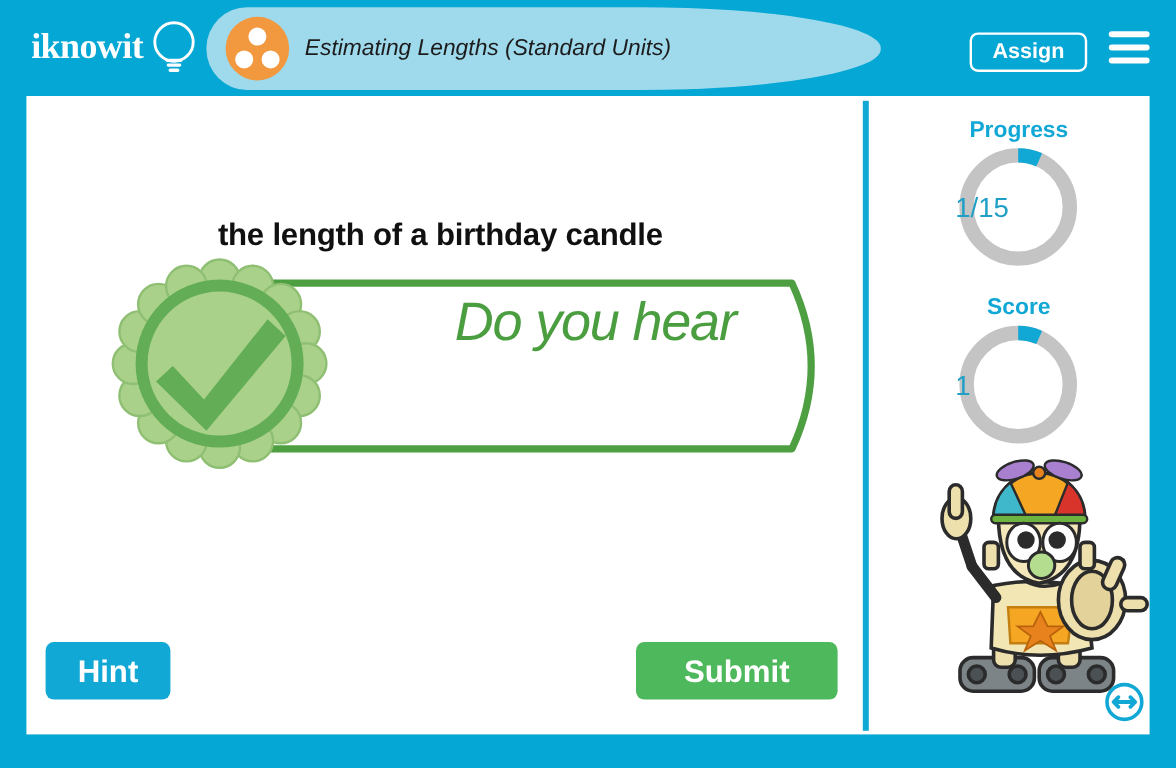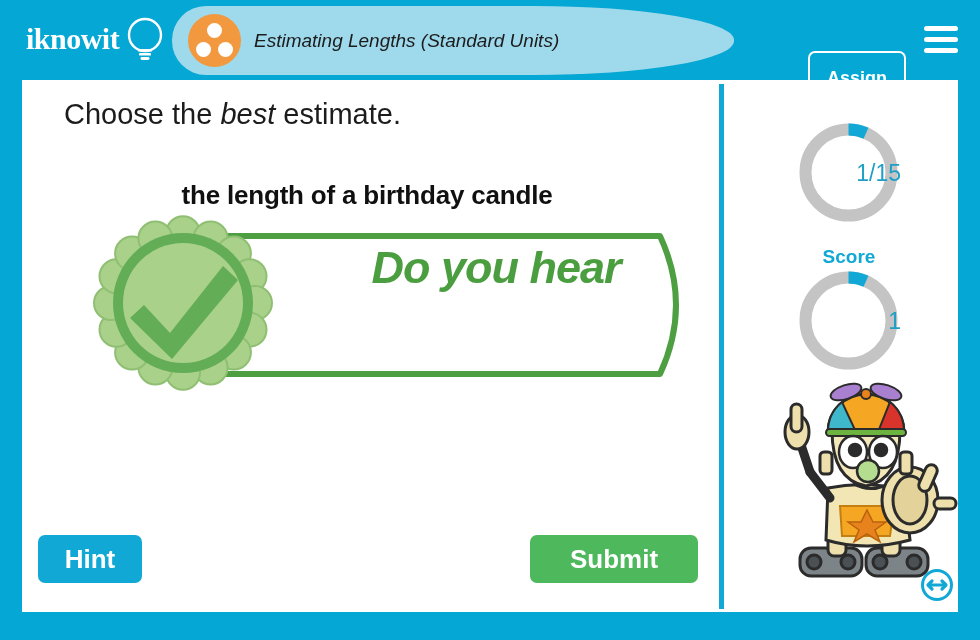--- a/index.html
+++ b/index.html
@@ -76,30 +76,29 @@
     height: 69px;
     line-height: 69px;
     font-size: 19px;
     color: #1c1c1c;
     white-space: nowrap;
   }
 
   #assign-button {
     position: absolute;
     right: 74px; top: 27px;
-    padding: 16px 17px 6px 17px;
+    padding: 4px 17px 6px 17px;
     border: 2px solid #ffffff;
     border-radius: 7px;
     color: #ffffff;
     font-size: 18px;
     font-weight: bold;
     line-height: 19px;
     background: transparent;
     cursor: pointer;
-    margin-top: 24px;
   }
   #menu-button {
     position: absolute;
     right: 22px; top: 26px;
     width: 34px; height: 28px;
     cursor: pointer;
   }
   #menu-button span {
     display: block;
     height: 5px;
@@ -154,21 +153,21 @@
     position: absolute;
     left: 0; top: 0;
     width: 582px; height: 158px;
   }
   #feedback-text {
     position: absolute;
     left: 190px; top: 14px;
     width: 372px;
     text-align: center;
     font-size: 45px;
-    font-weight: bold;
+    font-weight: normal;
     font-style: italic;
     color: #4a9e3f;
     line-height: 55px;
     letter-spacing: -1px;
   }
   #badge {
     position: absolute;
     left: -38px; top: -18px;
     width: 202px; height: 190px;
   }
@@ -182,21 +181,21 @@
     font-weight: bold;
     color: #12a8d6;
   }
   .meter-ring {
     position: absolute;
     width: 105px; height: 105px;
   }
   .meter-value {
     position: absolute;
     width: 105px;
-    text-align: right;
+    text-align: left;
     font-size: 23px;
     color: #1f9fc6;
   }
 
   #progress-label { left: 712px; top: 18px; }
   #progress-ring  { left: 774px; top: 40px; }
   #progress-value { left: 774px; top: 80px; }
 
   #score-label { left: 712px; top: 166px; }
   #score-ring  { left: 774px; top: 188px; }
@@ -269,21 +268,20 @@
       <span></span>
         <span></span>
         <span></span>
     </div>
   </div>
 
   <div id="stage">
 
     <div id="divider"></div>
 
-    <div id="prompt"><span>Choose the </span><em>best</em><span> estimate.</span></div>
 
     <div id="question">the length of a birthday candle</div>
 
     <div id="feedback">
       <svg id="feedback-plate" viewBox="0 0 582 158">
         <path d="M 88 10 L 540 10 Q 572 79 540 148 L 88 148 Q 56 79 88 10 Z" fill="#ffffff" stroke="#4d9f41" stroke-width="6" stroke-linejoin="round"></path>
       </svg>
 
       <div id="feedback-text">
         <div>Do you hear</div>
@@ -307,20 +305,21 @@
             <circle cx="34.5" cy="68.3" r="17" fill="#a9d18a" stroke="#8fbf72" stroke-width="2"></circle>
             <circle cx="50.1" cy="45.6" r="17" fill="#a9d18a" stroke="#8fbf72" stroke-width="2"></circle>
             <circle cx="73.4" cy="30.5" r="17" fill="#a9d18a" stroke="#8fbf72" stroke-width="2"></circle>
           </g>
         <circle cx="101" cy="95" r="70" fill="#62ad55"></circle>
         <circle cx="101" cy="95" r="60" fill="#a9d18a"></circle>
         <path d="M 62 97 L 88 125 L 141 58 L 156 72 L 90 151 L 48 110 Z" fill="#62ad55"></path>
       </svg>
     </div>
 
+    <div class="meter-label" id="progress-label">Progress</div>
     <svg class="meter-ring" id="progress-ring" viewBox="0 0 105 105">
       <circle cx="52.5" cy="52.5" r="43" fill="none" stroke="#c4c4c4" stroke-width="12"></circle>
       <circle id="progress-arc" cx="52.5" cy="52.5" r="43" fill="none" stroke="#12a8d6" stroke-width="12" stroke-dasharray="18.01 270.18" transform="rotate(-90 52.5 52.5)"></circle>
     </svg>
     <div class="meter-value" id="progress-value">1/15</div>
 
     <div class="meter-label" id="score-label">Score</div>
     <svg class="meter-ring" id="score-ring" viewBox="0 0 105 105">
       <circle cx="52.5" cy="52.5" r="43" fill="none" stroke="#c4c4c4" stroke-width="12"></circle>
       <circle id="score-arc" cx="52.5" cy="52.5" r="43" fill="none" stroke="#12a8d6" stroke-width="12" stroke-dasharray="18.01 270.18" transform="rotate(-90 52.5 52.5)"></circle>

